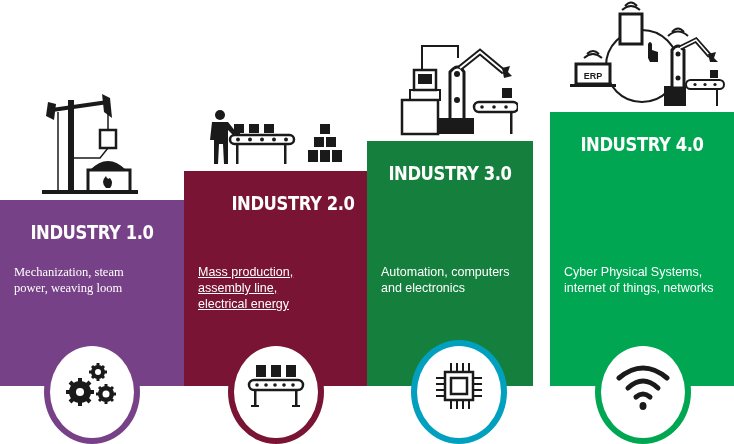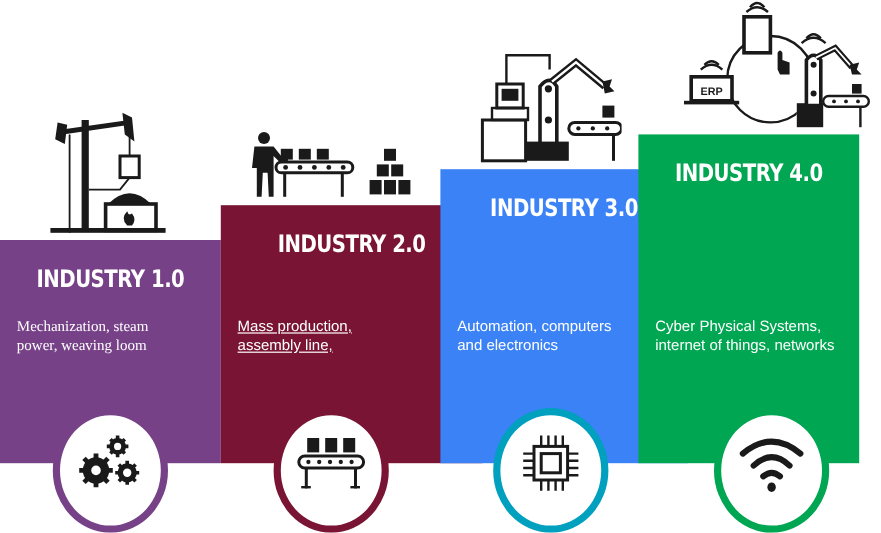--- a/index.html
+++ b/index.html
@@ -20,32 +20,33 @@
     <div>Mechanization, steam</div>
     <div>power, weaving loom</div>
   </div>
 </div>
 
 <div class="col" style="left:184px;top:171px;width:218px;height:215px;background:#791434;">
   <div class="title" style="top:20px;">INDUSTRY 2.0</div>
   <div class="desc" style="top:93px;text-decoration:underline;">
     <div>Mass production,</div>
     <div>assembly line,</div>
-  </div>
-</div>
-
-<div class="col" style="left:367px;top:141px;width:166px;height:245px;background:#3b82f6;padding-left:40px;">
+    <div>electrical energy</div>
+  </div>
+</div>
+
+<div class="col" style="left:367px;top:141px;width:166px;height:245px;background:#15803d;">
   <div class="title" style="top:20px;">INDUSTRY 3.0</div>
   <div class="desc" style="top:123px;">
     <div>Automation, computers</div>
     <div>and electronics</div>
   </div>
 </div>
 
-<div class="col" style="left:532px;top:112px;width:184px;height:274px;background:#00A651;">
+<div class="col" style="left:550px;top:112px;width:184px;height:274px;background:#00A651;">
   <div class="title" style="top:20px;">INDUSTRY 4.0</div>
   <div class="desc" style="top:152px;">
     <div>Cyber Physical Systems,</div>
     <div>internet of things, networks</div>
   </div>
 </div>
 
 <div class="illus" style="left:38px;top:90px;">
   <svg width="104" height="105" viewBox="0 0 104 105">
     <g fill="#1a1a1a" stroke="#1a1a1a">

